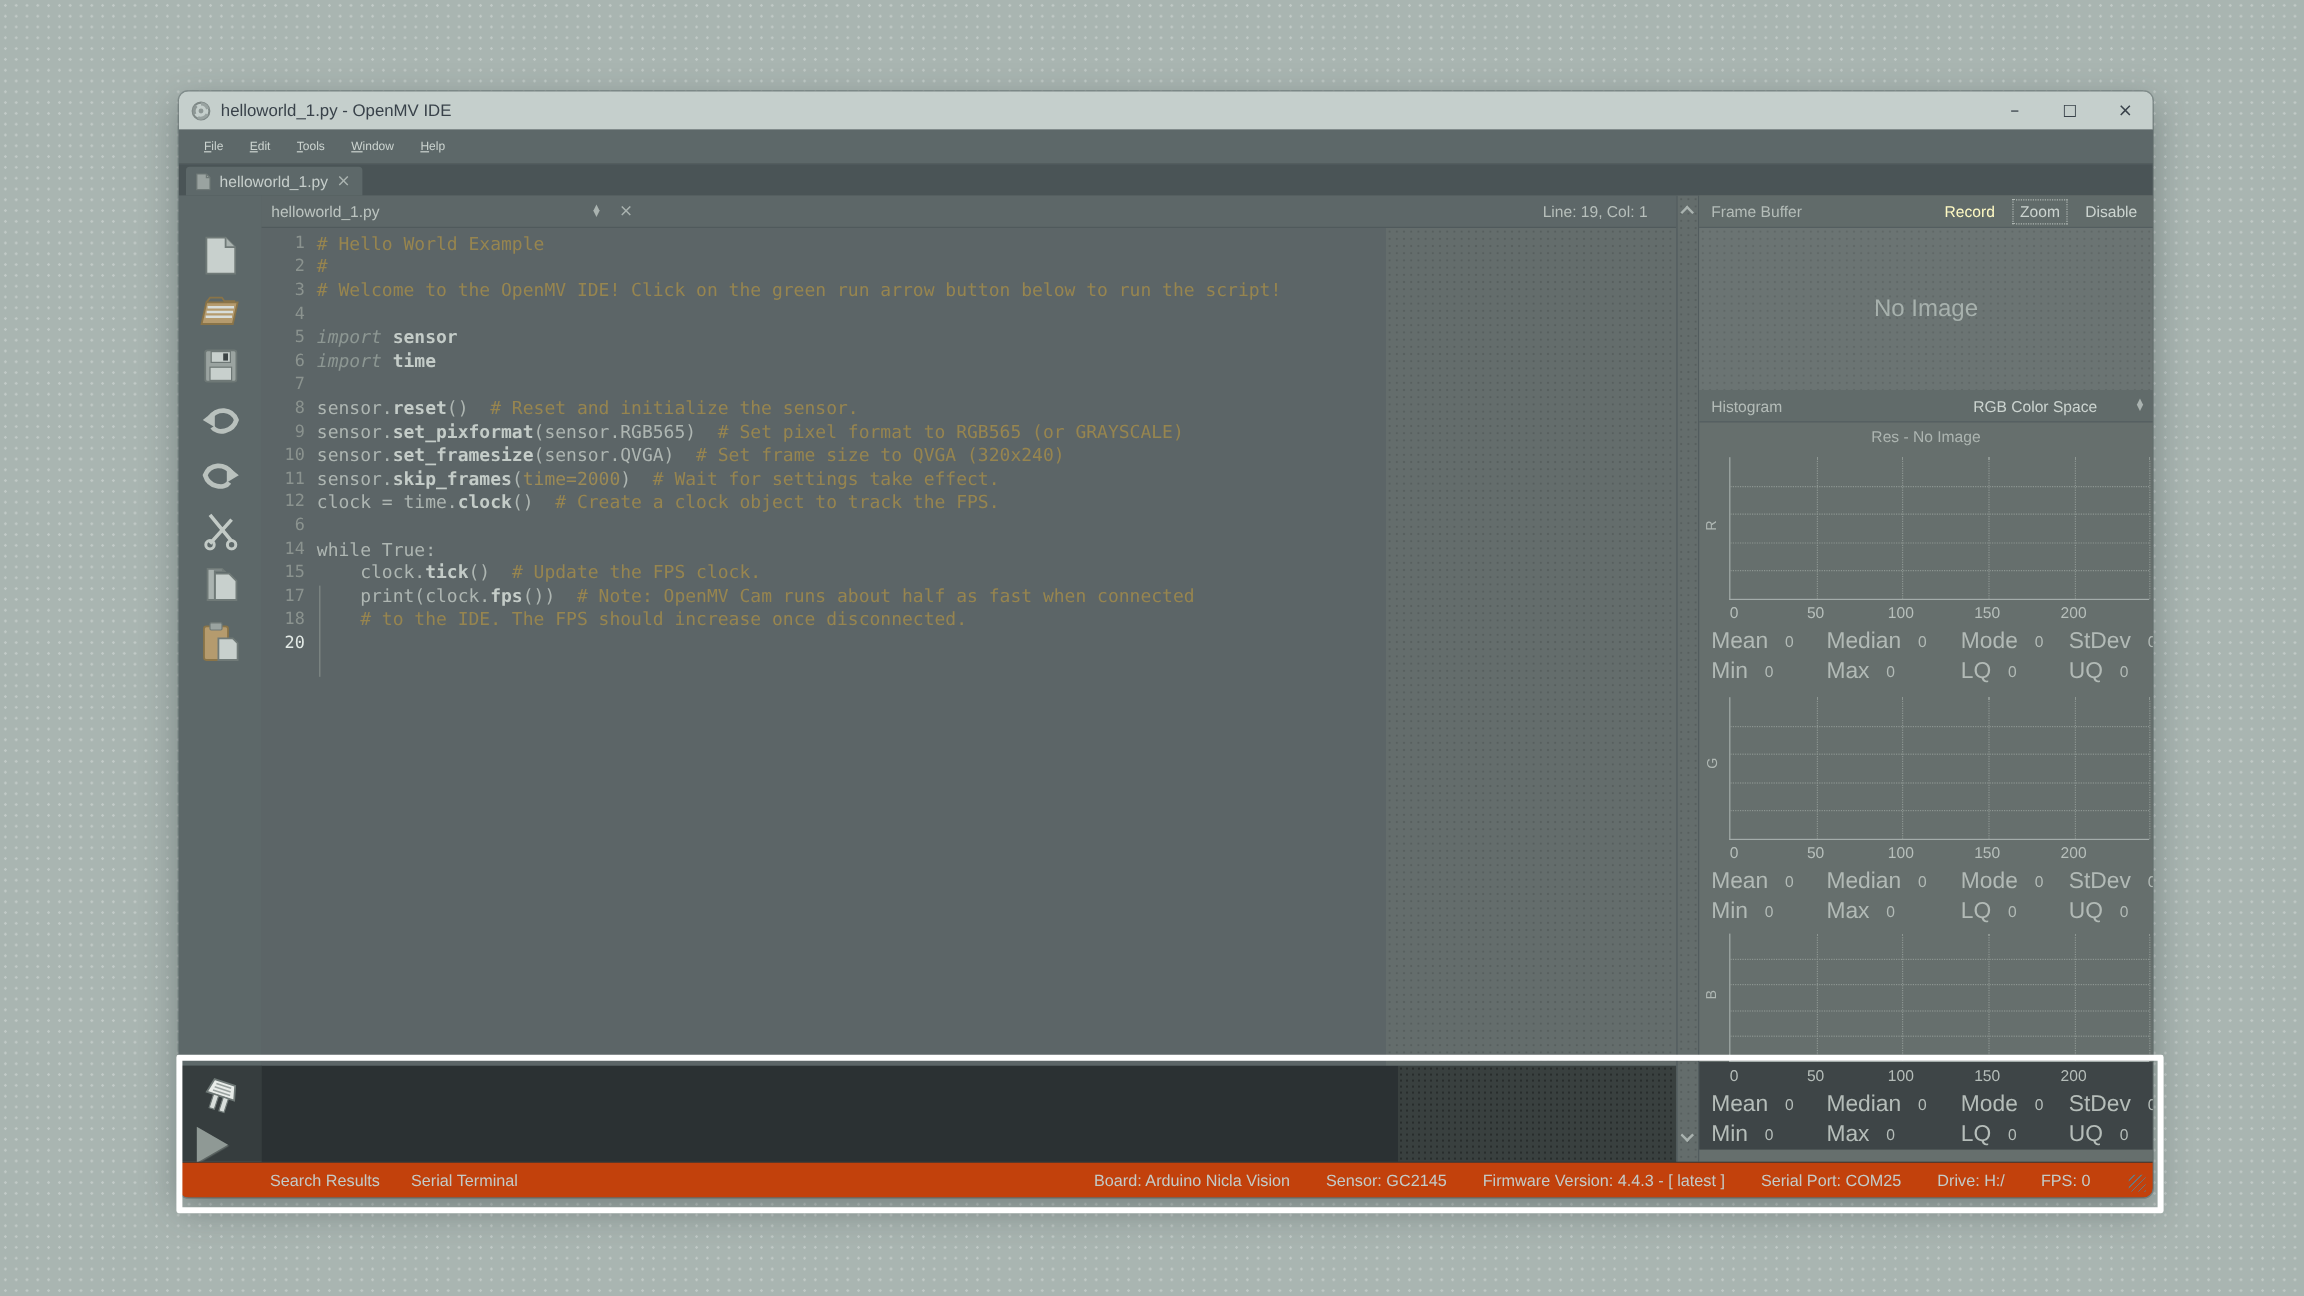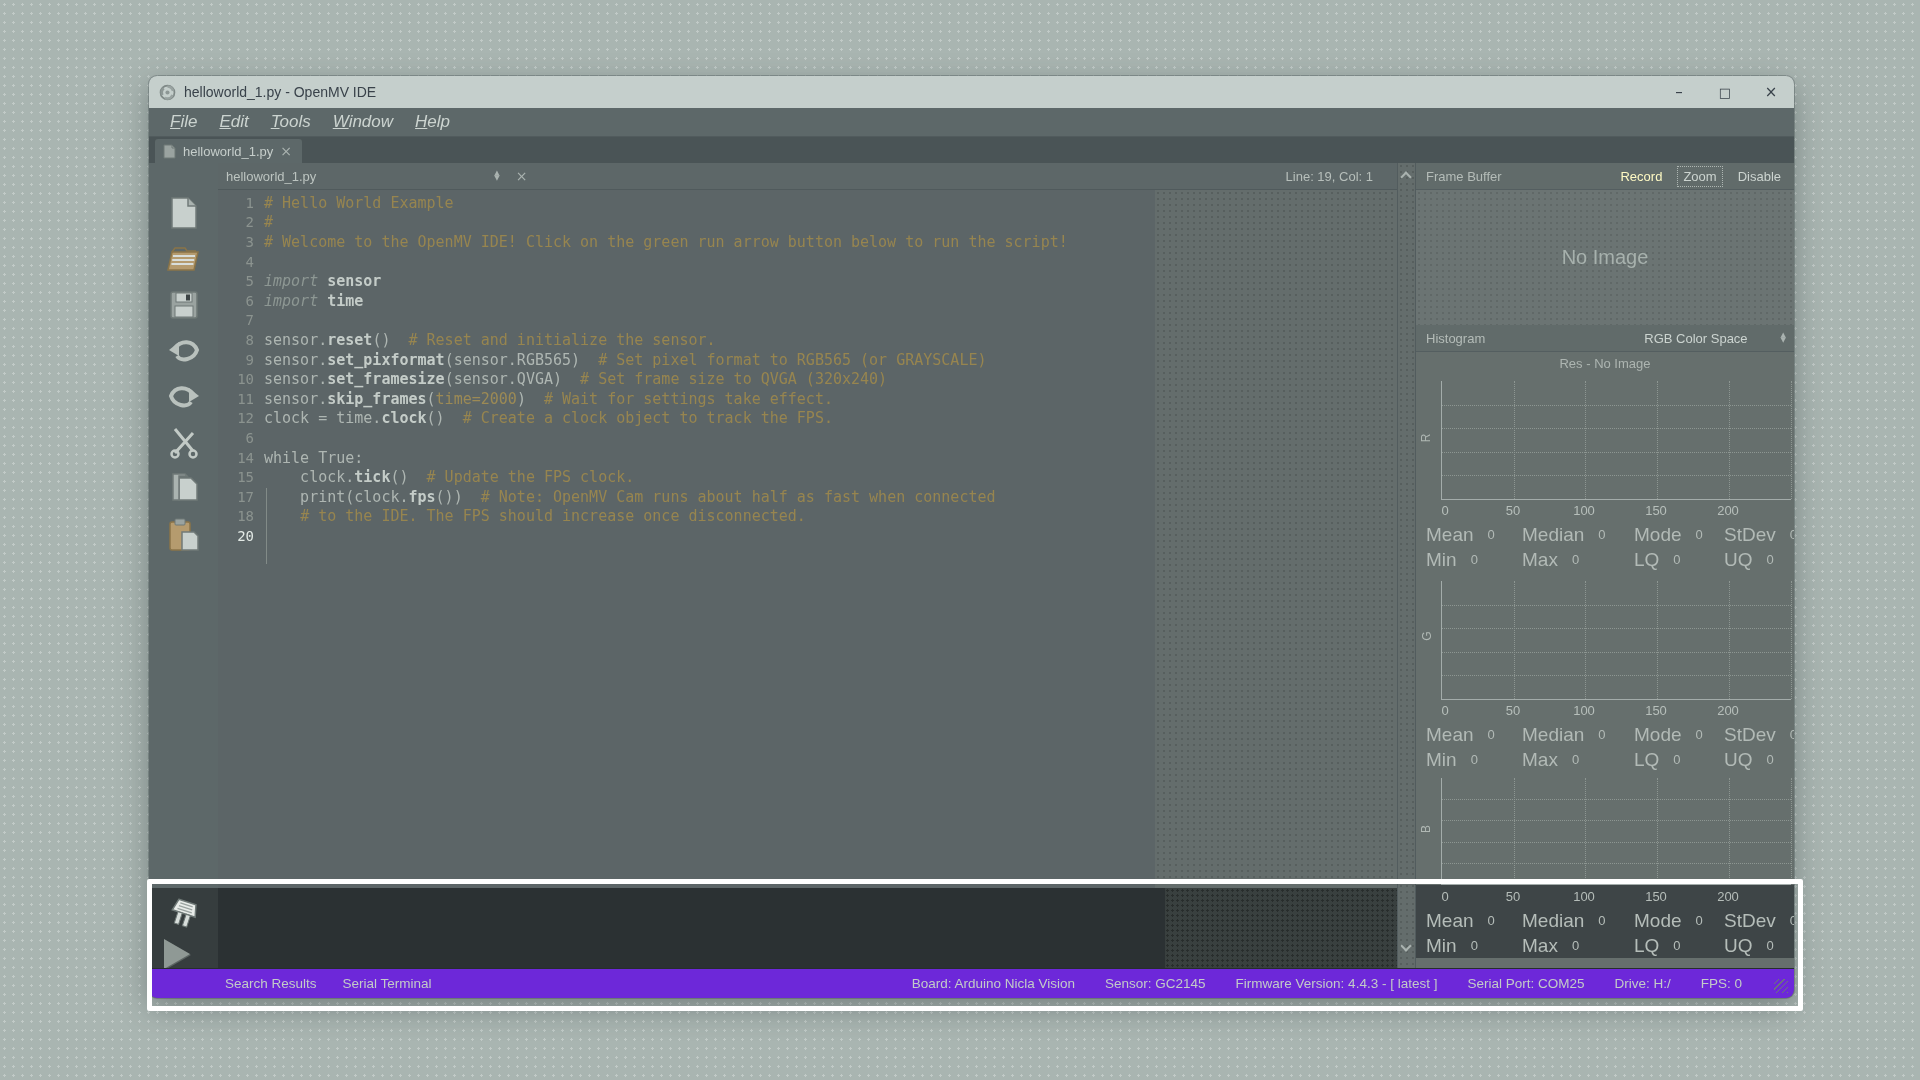--- a/index.html
+++ b/index.html
@@ -19,21 +19,21 @@
   
   .titlebar { height:32px; background:#c5cfcc; display:flex; align-items:center; padding-left:10px; flex:0 0 auto; }
   .app-icon { width:17px; height:17px; margin-right:8px; }
   .title-text { font-size:14px; color:#39424a; }
   .win-controls { margin-left:auto; display:flex; align-items:center; height:100%; }
   .win-btn { width:46px; height:100%; display:flex; align-items:center; justify-content:center;
              font-size:15px; color:#39424a; font-family:"DejaVu Sans", sans-serif; }
   .win-btn.max { font-size:13px; }
   
   .menubar { height:29px; background:#5d6869; display:flex; align-items:center; padding-left:12px; gap:4px; flex:0 0 auto; border-bottom:1px solid #515b5d;}
-  .menu-item { color:#ccd4d0; font-size:17px; padding:3px 9px;font-style:italic; }
+  .menu-item { color:#ccd4d0; font-size:10px; padding:3px 9px; }
   .menu-item u { text-decoration:underline; }
   
   .tabbar { height:26px; background:#4a5456; display:flex; align-items:flex-end; padding-left:6px; flex:0 0 auto; }
   .tab { height:24px; background:#5d6869; display:flex; align-items:center; gap:7px; padding:0 10px 0 8px; border-radius:3px 3px 0 0; }
   .tab-label { color:#c6cecb; font-size:13px; }
   .tab-close { color:#aab3b0; font-size:14px; font-family:"DejaVu Sans", sans-serif; }
   
   .content { flex:1 1 auto; display:flex; min-height:0; }
   .toolstrip { width:69px; background:#5d6869; display:flex; flex-direction:column; flex:0 0 auto; }
   .tool-icons { flex:1 1 auto; display:flex; flex-direction:column; align-items:center; padding-top:29px; gap:4px; }
@@ -98,21 +98,21 @@
   .ticks { position:relative; height:22px; margin-left:25px; width:350px; flex:0 0 auto; }
   .tick { position:absolute; top:3px; transform:translateX(-50%); color:#b7bfbb; font-size:13px; }
   .stats { display:grid; grid-template-columns:96px 112px 90px auto; padding:0 6px 0 10px; height:25px; align-items:center; flex:0 0 auto; }
   .stat { display:flex; align-items:center; }
   .stat .lbl { color:#b2bab6; font-size:19px; }
   .stat .val { color:#b2bab6; font-size:13px; margin-left:14px; }
   .dark { background:#3e4547; }
   .dark .tick, .dark .lbl, .dark .val { color:#b5bdb9; }
   .b-lower { flex:1 1 auto; }
   
-  .statusbar { height:30px; background:#6d28d9; display:flex; align-items:center; flex:0 0 auto;
+  .statusbar { height:30px; background:#c2410c; display:flex; align-items:center; flex:0 0 auto;
     border-top:1px solid #272d2f; border-radius:0 0 8px 8px; position:relative; }
   .status-tabs { display:flex; gap:26px; margin-left:76px; }
   .status-tab { color:#c3cbc8; font-size:13.5px; }
   .status-right { margin-left:auto; display:flex; gap:30px; margin-right:52px; }
   .status-item { color:#c3cbc8; font-size:13.5px; white-space:nowrap; }
   .grip { position:absolute; right:6px; bottom:5px; width:14px; height:14px;
     background:repeating-linear-gradient(135deg, transparent 0 3px, #6d7678 3px 4px); }
   
   .plug-box { width:42px; height:40px; display:flex; align-items:center; justify-content:center; }
   .play-tri { width:0; height:0; border-left:26px solid #8f9995; border-top:15px solid transparent; border-bottom:15px solid transparent;

